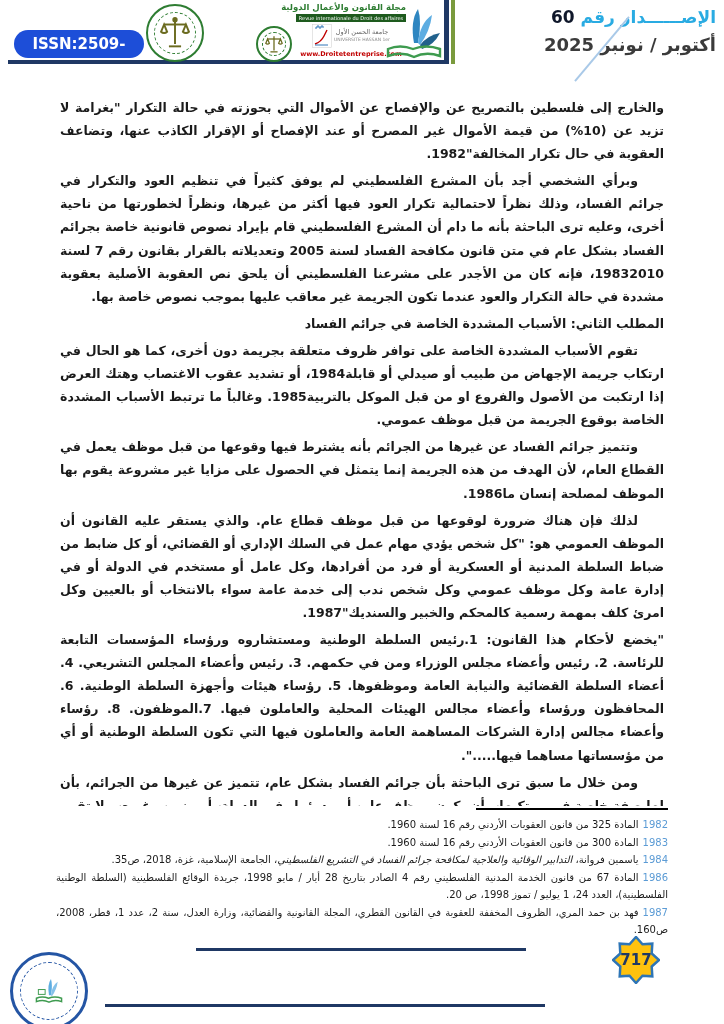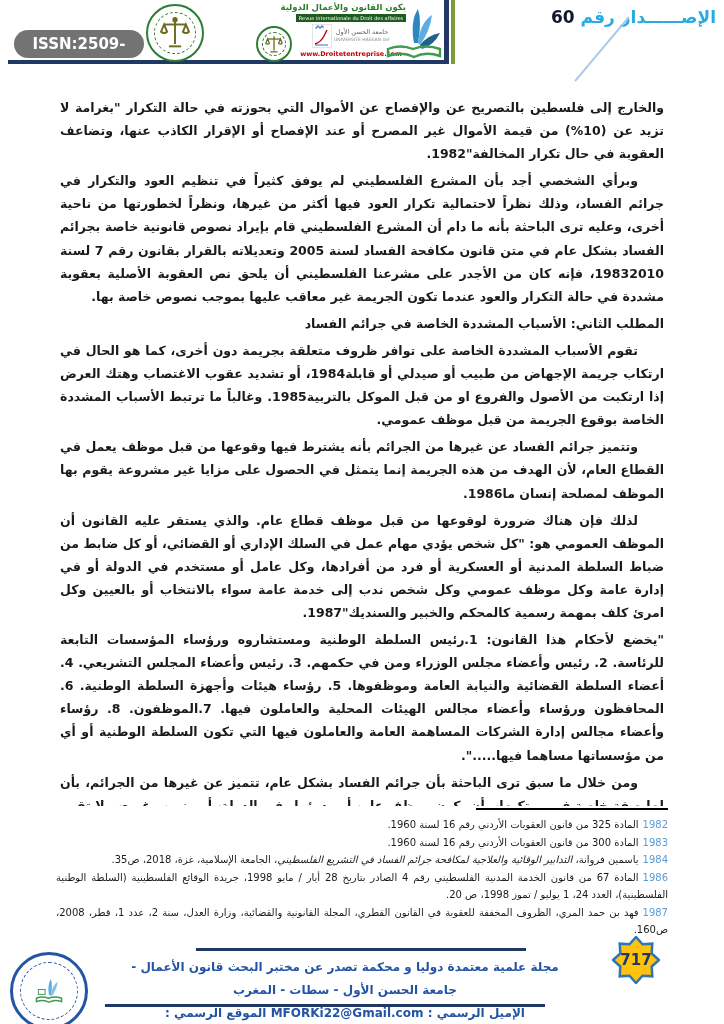--- a/index.html
+++ b/index.html
@@ -1,20 +1,20 @@
 <!DOCTYPE html>
 <html lang="ar"><head>
 <meta charset="utf-8">
 <style>
   html,body{margin:0;padding:0;background:#e8e8e8;}
   .page{position:relative;width:724px;height:1024px;background:#ffffff;overflow:hidden;
         font-family:"DejaVu Sans",sans-serif;}
 
   
-  .issn-pill{position:absolute;left:14px;top:30px;width:130px;height:28px;background:#737373;
+  .issn-pill{position:absolute;left:14px;top:30px;width:130px;height:28px;background:#1d4ed8;
              border-radius:15px;color:#ffffff;font-weight:bold;font-size:15px;line-height:28px;
              text-align:center;letter-spacing:0;}
   .header-rule{position:absolute;left:8px;top:60px;width:436px;height:4px;background:#1F3864;}
 
   .seal{position:absolute;border-radius:50%;box-sizing:border-box;background:#fff;
         display:flex;align-items:center;justify-content:center;}
   .seal-large{left:146px;top:4px;width:58px;height:58px;border:2px solid #2E7D32;}
   .seal-small{left:256px;top:26px;width:36px;height:36px;border:2px solid #2E7D32;}
   .seal-inner{position:absolute;border-radius:50%;border:1px dashed #2E7D32;}
   .seal-large .seal-inner{left:6px;top:6px;right:6px;bottom:6px;}
@@ -101,21 +101,21 @@
         <line x1="12" y1="3" x2="12" y2="23"></line>
         <line x1="3" y1="7" x2="21" y2="7"></line>
         <line x1="7" y1="25" x2="17" y2="25"></line>
         <path d="M3 7 L0.5 13 A3.5 3.5 0 0 0 5.5 13 Z"></path>
         <path d="M21 7 L18.5 13 A3.5 3.5 0 0 0 23.5 13 Z"></path>
       </g>
     </svg>
   </div>
 
   <div class="journal-block">
-    <div class="journal-title">يكون القانون والأعمال الدولية</div>
+    <div class="journal-title">مجلة القانون والأعمال الدولية</div>
     <div class="journal-banner">Revue internationale du Droit des affaires</div>
     <div class="journal-mid">
       <svg width="20" height="24" viewBox="0 0 20 24">
         <rect x="0.5" y="0.5" width="19" height="23" fill="#ffffff" stroke="#cccccc" stroke-width="0.5"></rect>
         <polyline points="3,4 5,4 5,2 7,2 7,4 9,4 9,2 11,2 11,4" fill="none" stroke="#2E75B6" stroke-width="1"></polyline>
         <path d="M3 20 Q9 18 12 12 Q14 8 15 6" fill="none" stroke="#C00000" stroke-width="1.4"></path>
         <line x1="3" y1="21" x2="16" y2="21" stroke="#2E75B6" stroke-width="1"></line>
       </svg>
       <div class="univ-text">
         <div>جامعة الحسن الأول</div>
@@ -135,20 +135,21 @@
   </div>
 
   <div class="vbar-navy"></div>
   <div class="vbar-green"></div>
 
   <div class="header-right">
     <div class="issue-line">
       <span>الإصــــــدار رقم</span>
       <span class="issue-num">60</span>
     </div>
+    <div class="date-line">أكتوبر / نونبر 2025</div>
   </div>
   <div class="diag-line"></div>
 
   <div class="body-text">
     <p class="para">والخارج إلى فلسطين بالتصريح عن والإفصاح عن الأموال التي بحوزته في حالة التكرار "بغرامة لا تزيد عن (10%) من قيمة الأموال غير المصرح أو عند الإفصاح أو الإقرار الكاذب عنها، وتضاعف العقوبة في حال تكرار المخالفة"1982.</p>
     <p class="para indent">وبرأي الشخصي أجد بأن المشرع الفلسطيني لم يوفق كثيراً في تنظيم العود والتكرار في جرائم الفساد، وذلك نظراً لاحتمالية تكرار العود فيها أكثر من غيرها، ونظراً لخطورتها من ناحية أخرى، وعليه ترى الباحثة بأنه ما دام أن المشرع الفلسطيني قام بإيراد نصوص قانونية خاصة بجرائم الفساد بشكل عام في متن قانون مكافحة الفساد لسنة 2005 وتعديلاته بالقرار بقانون رقم 7 لسنة 19832010، فإنه كان من الأجدر على مشرعنا الفلسطيني أن يلحق نص العقوبة الأصلية بعقوبة مشددة في حالة التكرار والعود عندما تكون الجريمة غير معاقب عليها بموجب نصوص خاصة بها.</p>
     <p class="heading">المطلب الثاني: الأسباب المشددة الخاصة في جرائم الفساد</p>
     <p class="para indent">تقوم الأسباب المشددة الخاصة على توافر ظروف متعلقة بجريمة دون أخرى، كما هو الحال في ارتكاب جريمة الإجهاض من طبيب أو صيدلي أو قابلة1984، أو تشديد عقوب الاغتصاب وهتك العرض إذا ارتكبت من الأصول والفروع او من قبل الموكل بالتربية1985. وغالباً ما ترتبط الأسباب المشددة الخاصة بوقوع الجريمة من قبل موظف عمومي.</p>
     <p class="para indent">وتتميز جرائم الفساد عن غيرها من الجرائم بأنه يشترط فيها وقوعها من قبل موظف يعمل في القطاع العام، لأن الهدف من هذه الجريمة إنما يتمثل في الحصول على مزايا غير مشروعة يقوم بها الموظف لمصلحة إنسان ما1986.</p>
     <p class="para indent">لذلك فإن هناك ضرورة لوقوعها من قبل موظف قطاع عام. والذي يستقر عليه القانون أن الموظف العمومي هو: "كل شخص يؤدي مهام عمل في السلك الإداري أو القضائي، أو كل ضابط من ضباط السلطة المدنية أو العسكرية أو فرد من أفرادها، وكل عامل أو مستخدم في الدولة أو في إدارة عامة وكل موظف عمومي وكل شخص ندب إلى خدمة عامة سواء بالانتخاب أو بالعيين وكل امرئ كلف بمهمة رسمية كالمحكم والخبير والسنديك"1987.</p>
@@ -176,29 +177,20 @@
     </div>
   </div>
 
   <svg class="badge" viewBox="0 0 48 48">
     <polygon points="47,24 39.7,30.5 40.3,40.3 30.5,39.7 24,47 17.5,39.7 7.7,40.3 8.3,30.5 1,24 8.3,17.5 7.7,7.7 17.5,8.3 24,1 30.5,8.3 40.3,7.7 39.7,17.5" fill="#FFC20E" stroke="#2E75B6" stroke-width="2.5"></polygon>
     <text x="24" y="29" text-anchor="middle">717</text>
   </svg>
 
   <div class="footer-rule-top"></div>
 
-  <div class="footer-text">
-    <div>مجلة علمية معتمدة  دوليا و محكمة تصدر عن مختبر البحث قانون الأعمال - جامعة الحسن الأول - سطات - المغرب</div>
-    <div>
-      <span>الإميل الرسمي :</span>
-      <span class="footer-link">MFORKi22@Gmail.com</span>
-      <span>الموقع الرسمي :</span>
-      
-    </div>
-  </div>
 
   <div class="footer-rule-bottom"></div>
 
   <div class="footer-logo">
     <div class="footer-logo-inner"></div>
     <svg width="34" height="30" viewBox="0 0 60 62">
       <path d="M30 40 Q26 18 34 6 Q38 18 34 40 Z" fill="#5DADE2"></path>
       <path d="M34 40 Q36 20 48 12 Q46 28 36 42 Z" fill="#85C1E9"></path>
       <path d="M4 46 Q16 41 29 46 Q42 41 56 46 L56 53 Q42 48 30 54 Q18 48 4 53 Z" fill="none" stroke="#3E9B4F" stroke-width="3"></path>
       <rect x="8" y="28" width="14" height="10" fill="none" stroke="#3E9B4F" stroke-width="2"></rect>

